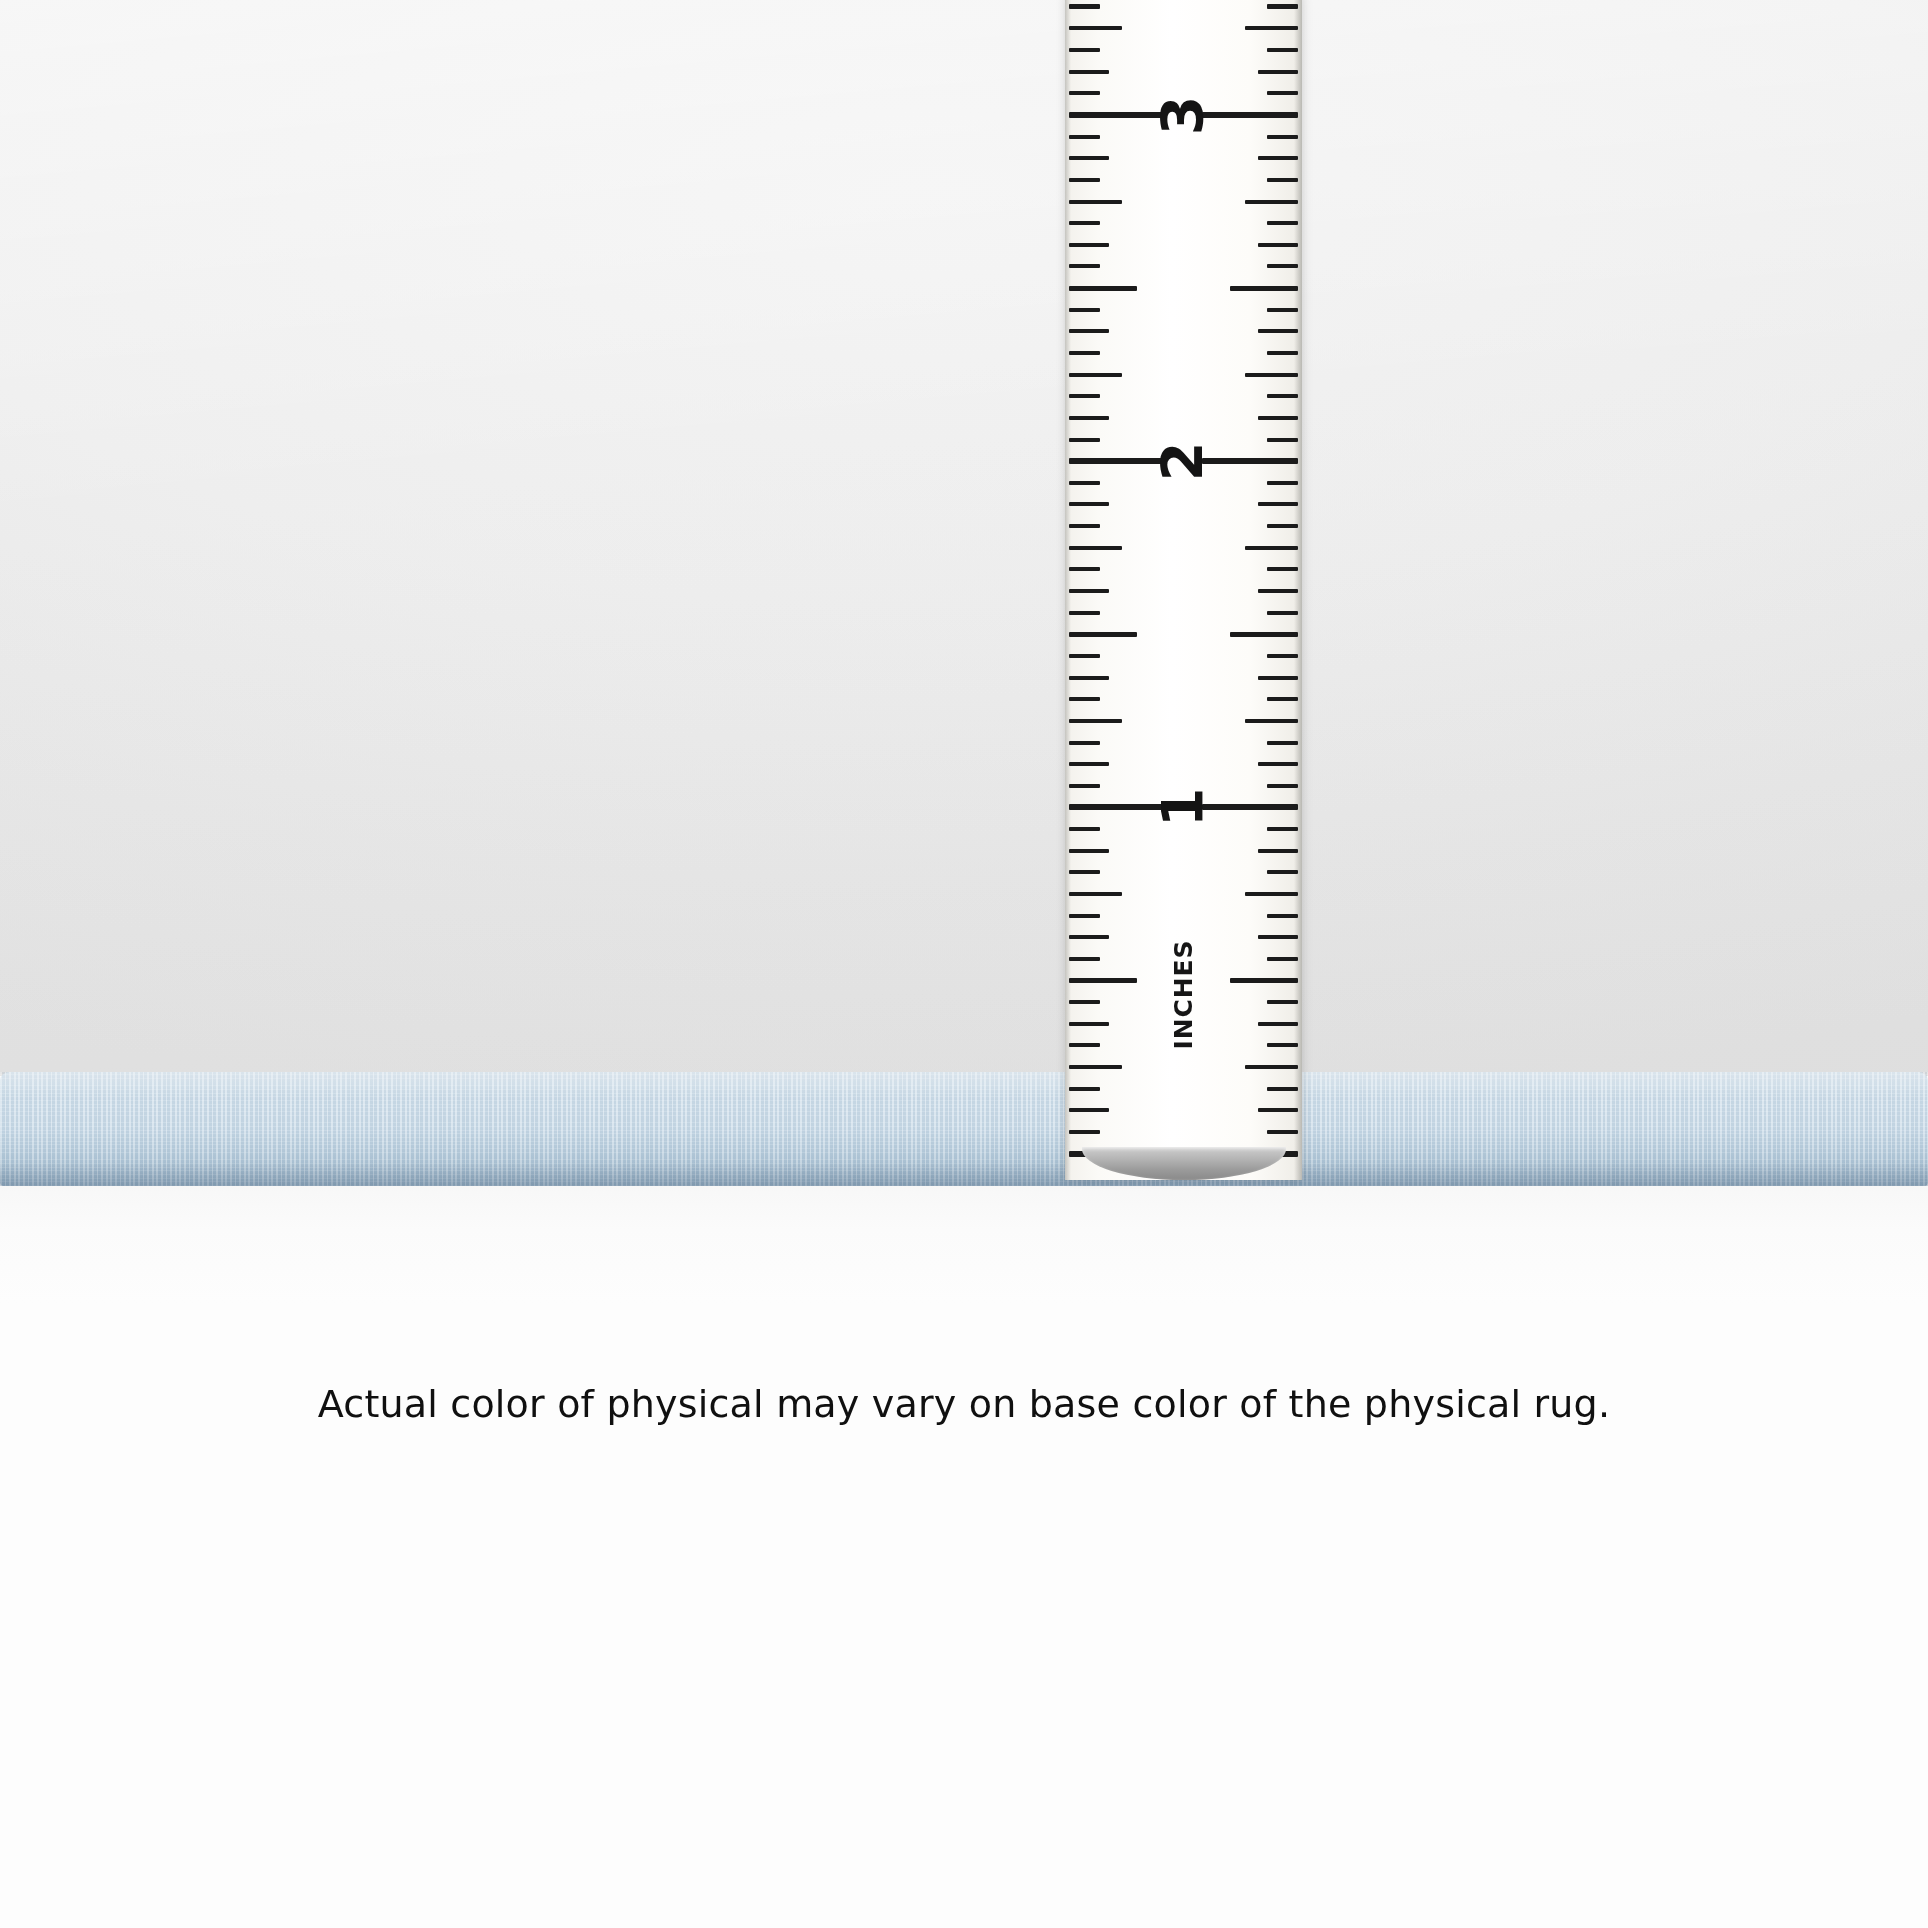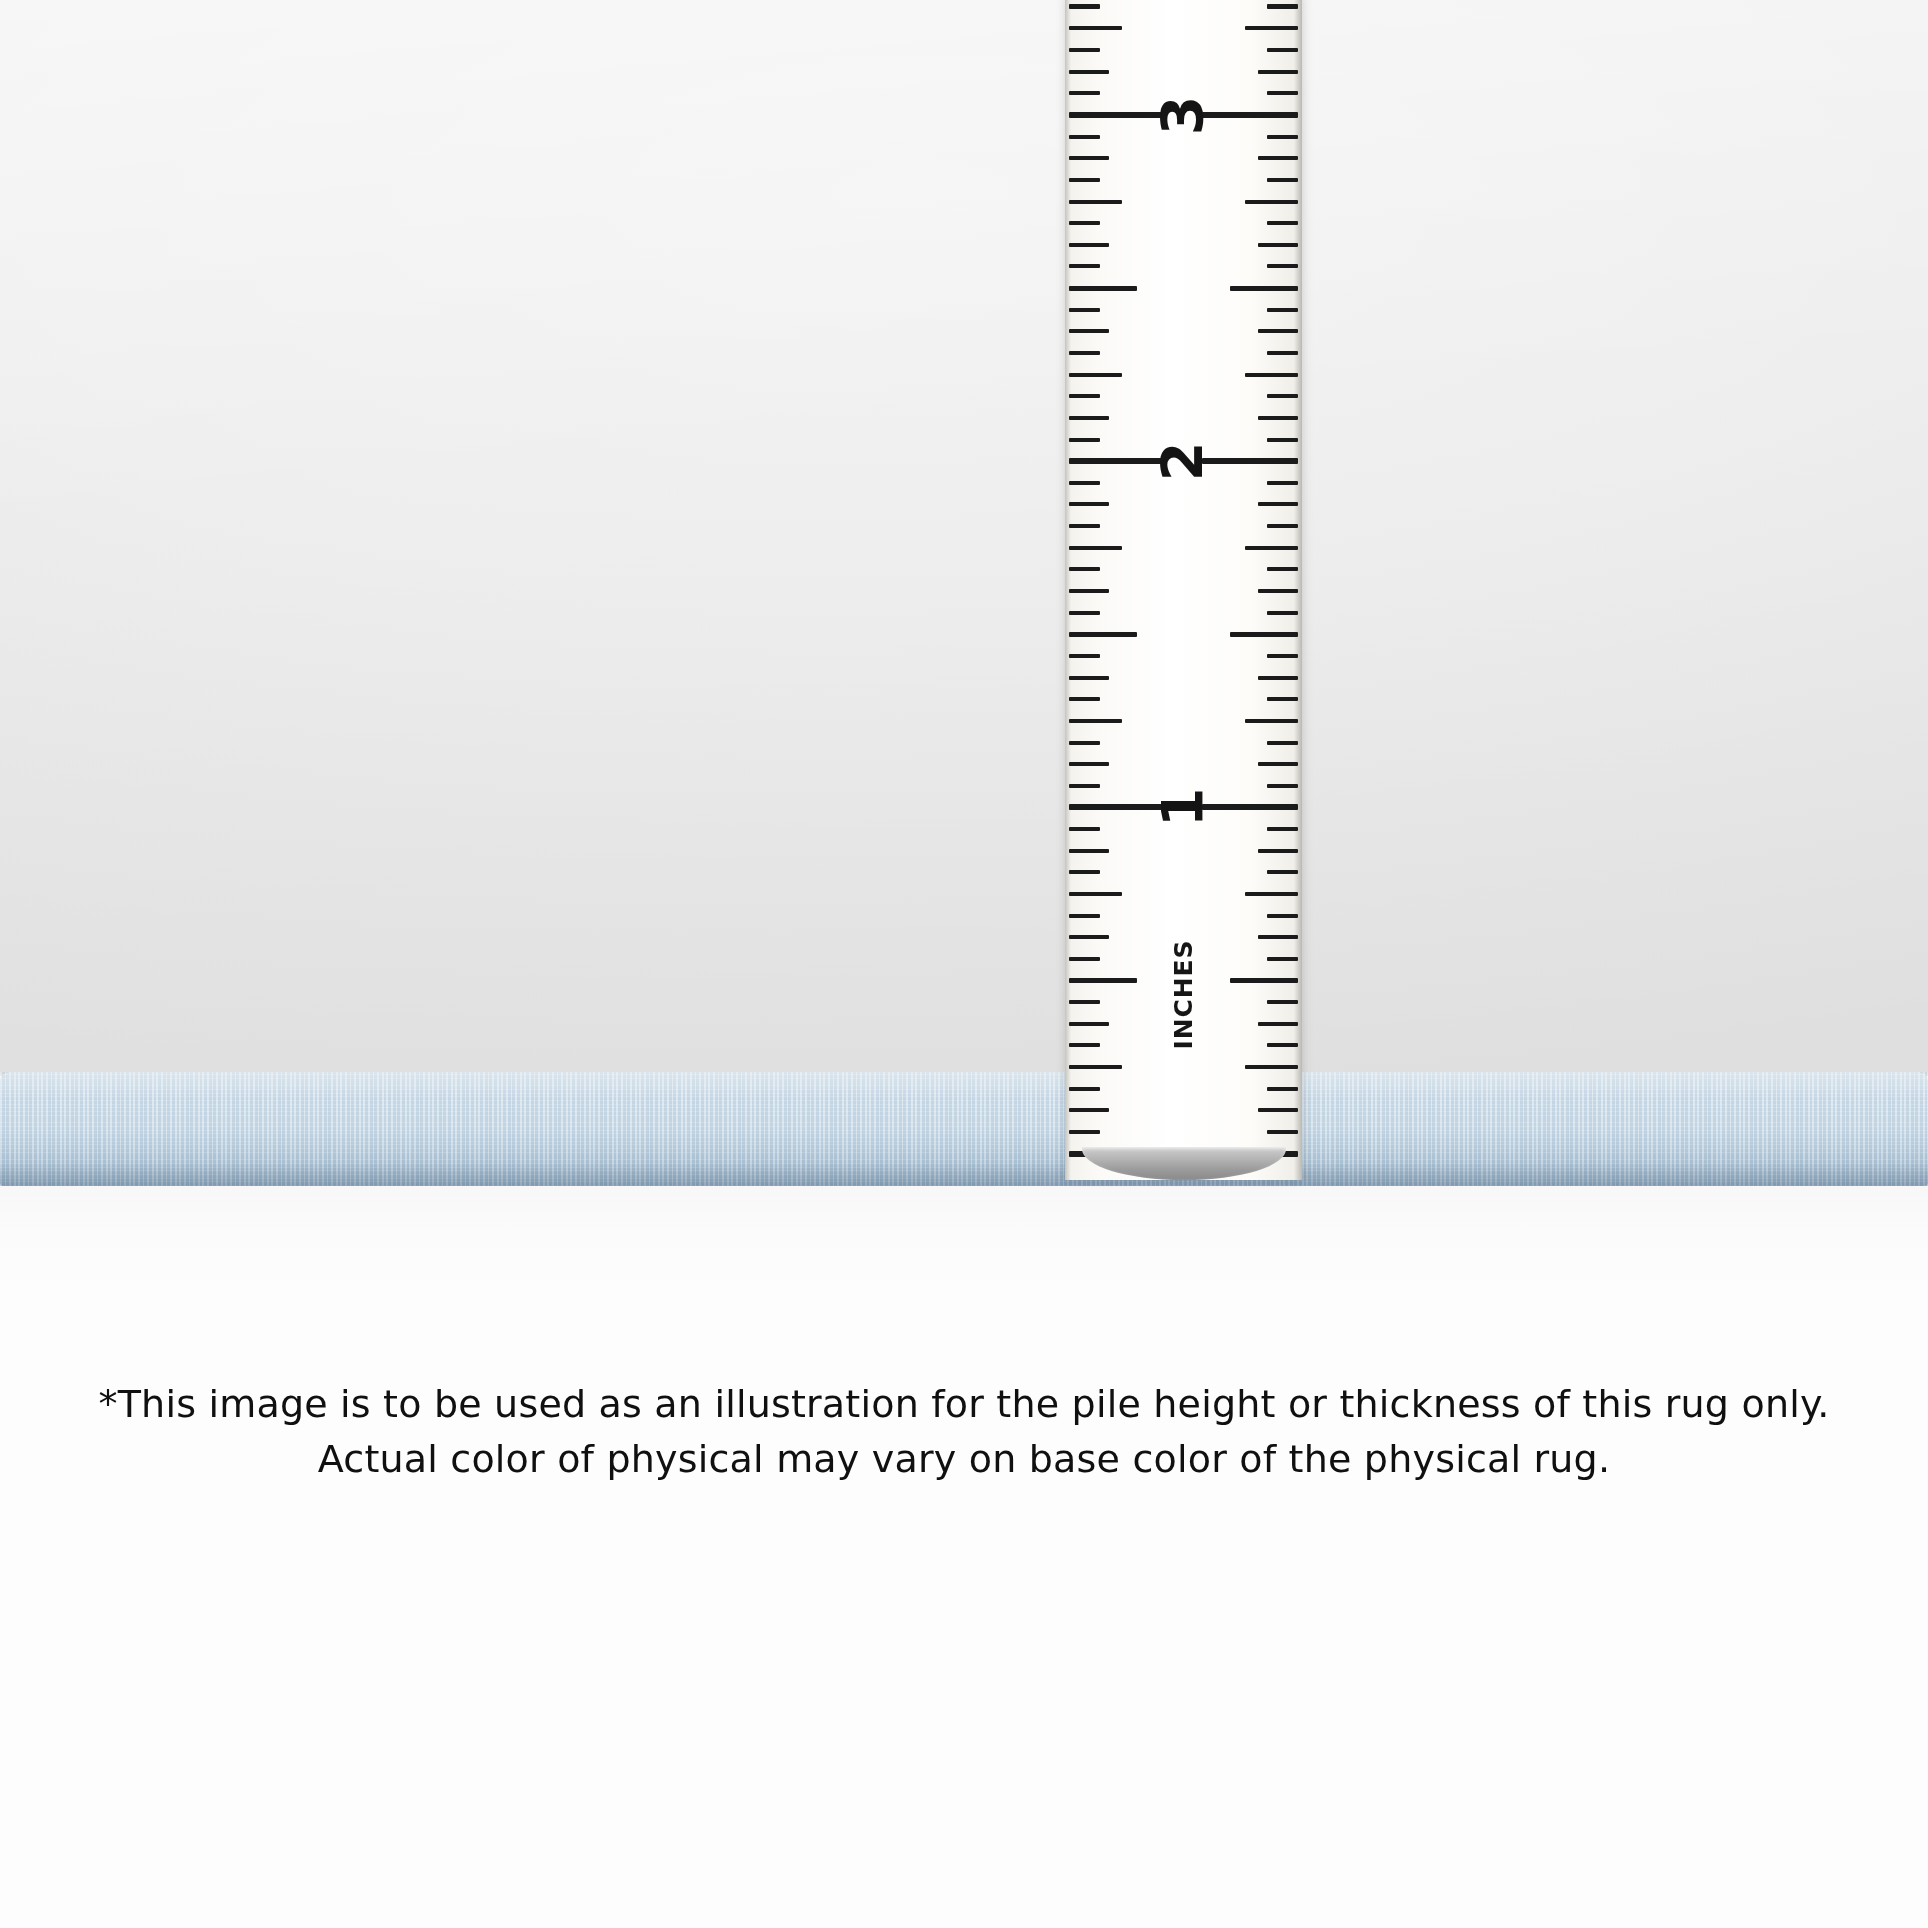--- a/index.html
+++ b/index.html
@@ -335,18 +335,17 @@
           <div class="num big" style="left: 82px; top: 430px; width: 73px; height: 73px; line-height: 73px; text-align: center;">2</div>
           <div class="num big" style="left: 82px; top: 84px; width: 73px; height: 73px; line-height: 73px; text-align: center;">3</div>
           <div class="label-inches" style="left: 54px; top: 984px; width: 129px; height: 31px; line-height: 31px; text-align: center;">INCHES</div>
         </div>
       <div class="tape-tip"></div>
     </div>
 
   </div>
 
   <div class="caption">
-    <span class="line">*This image is to be used as an illustration for the pile height or thickness of this rug only.</span>
     <span class="line">Actual color of physical may vary on base color of the physical rug.</span>
   </div>
 
 </div>
 
 
 </body></html>

